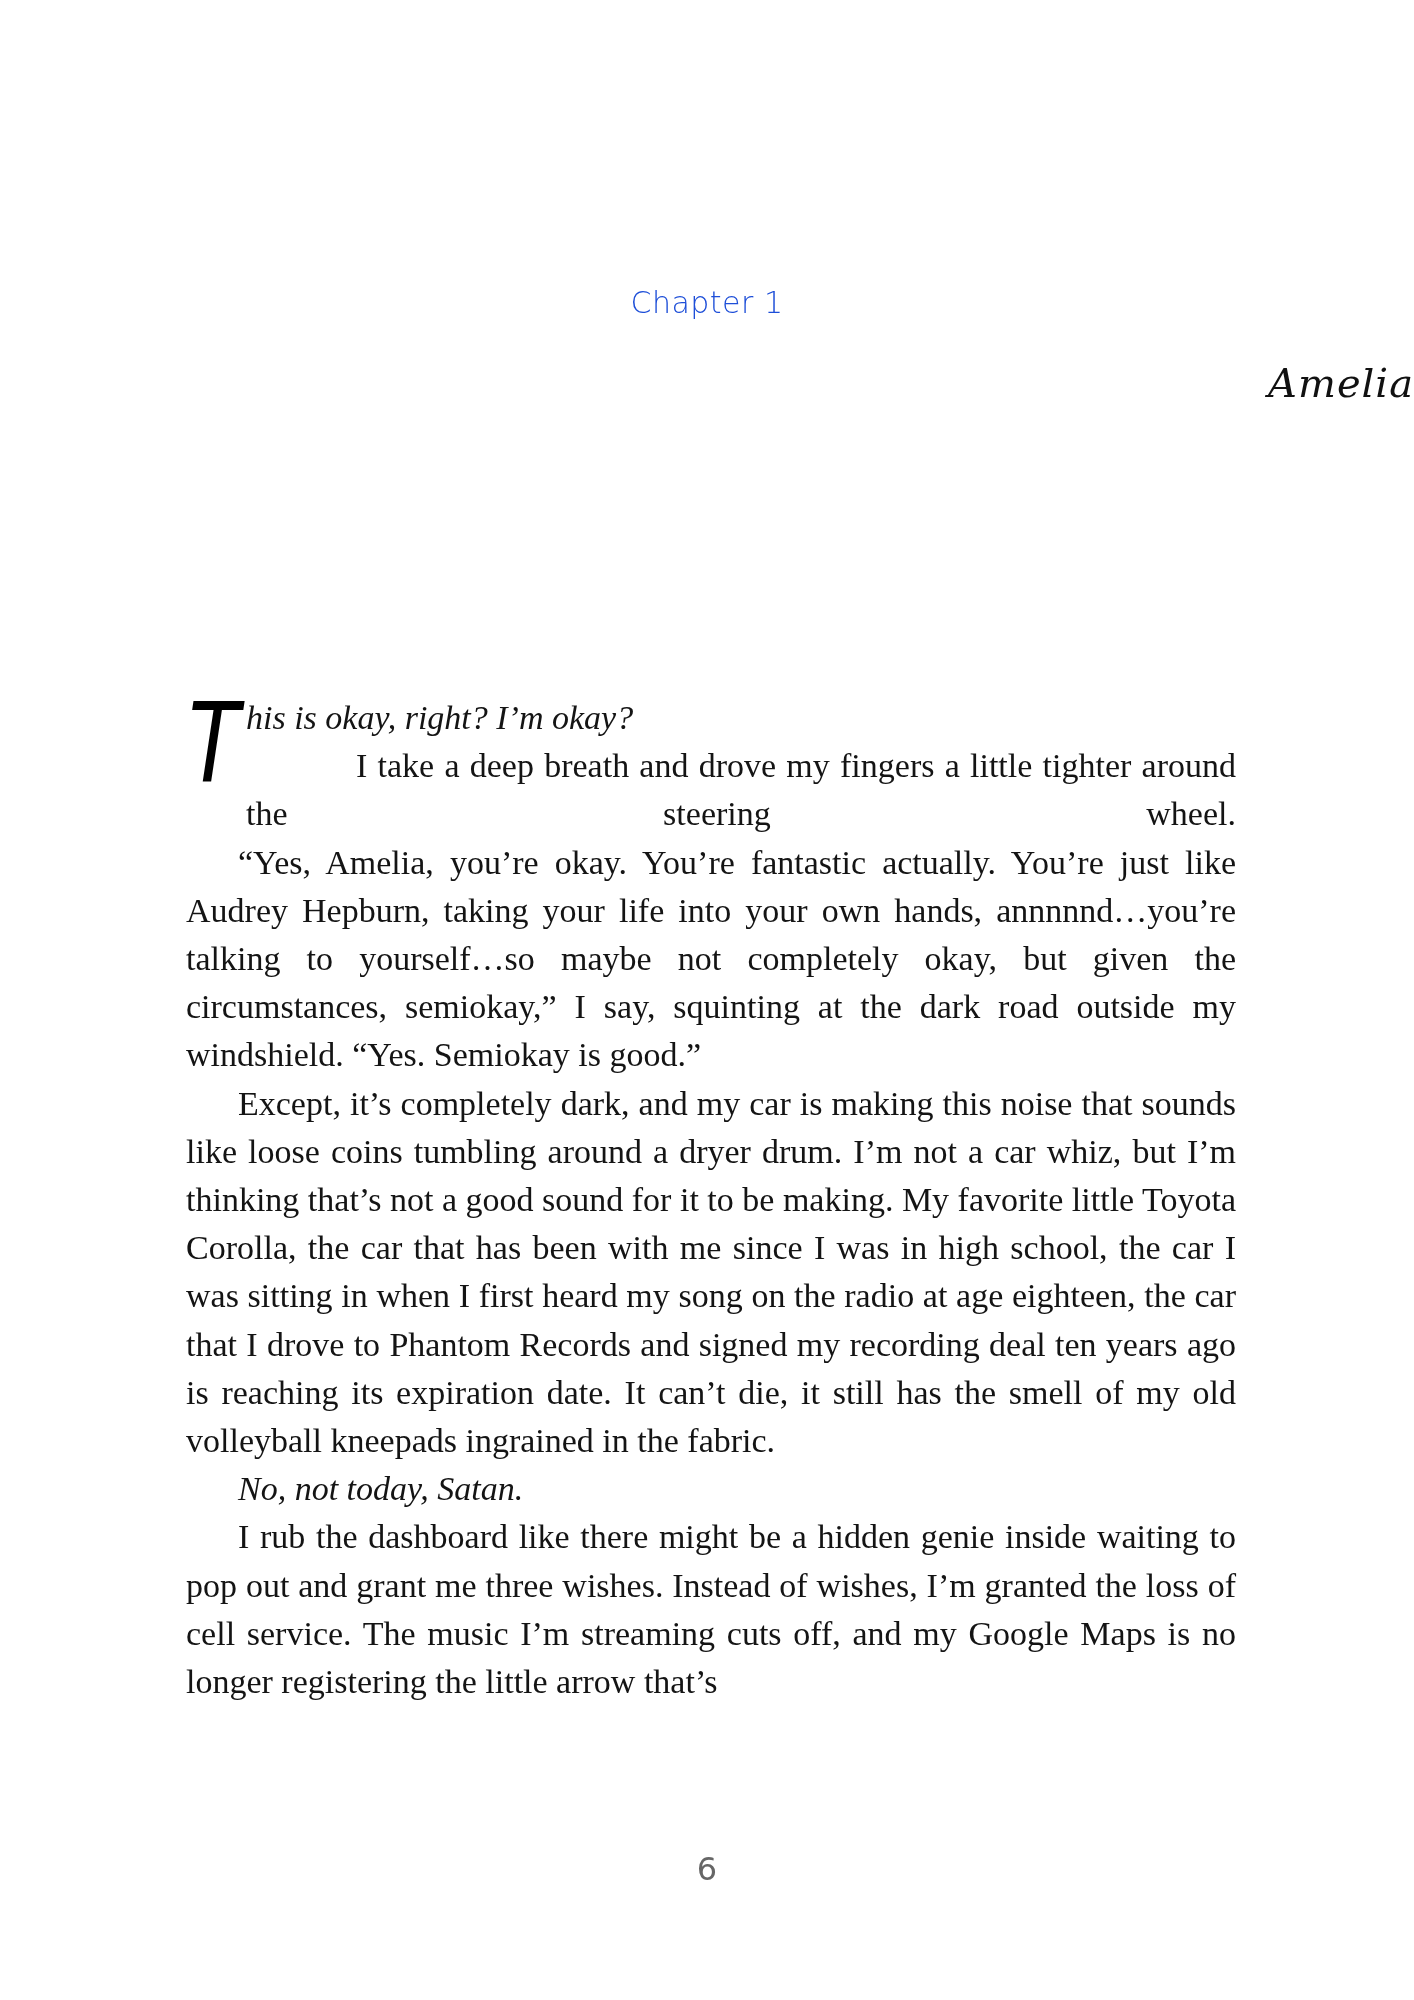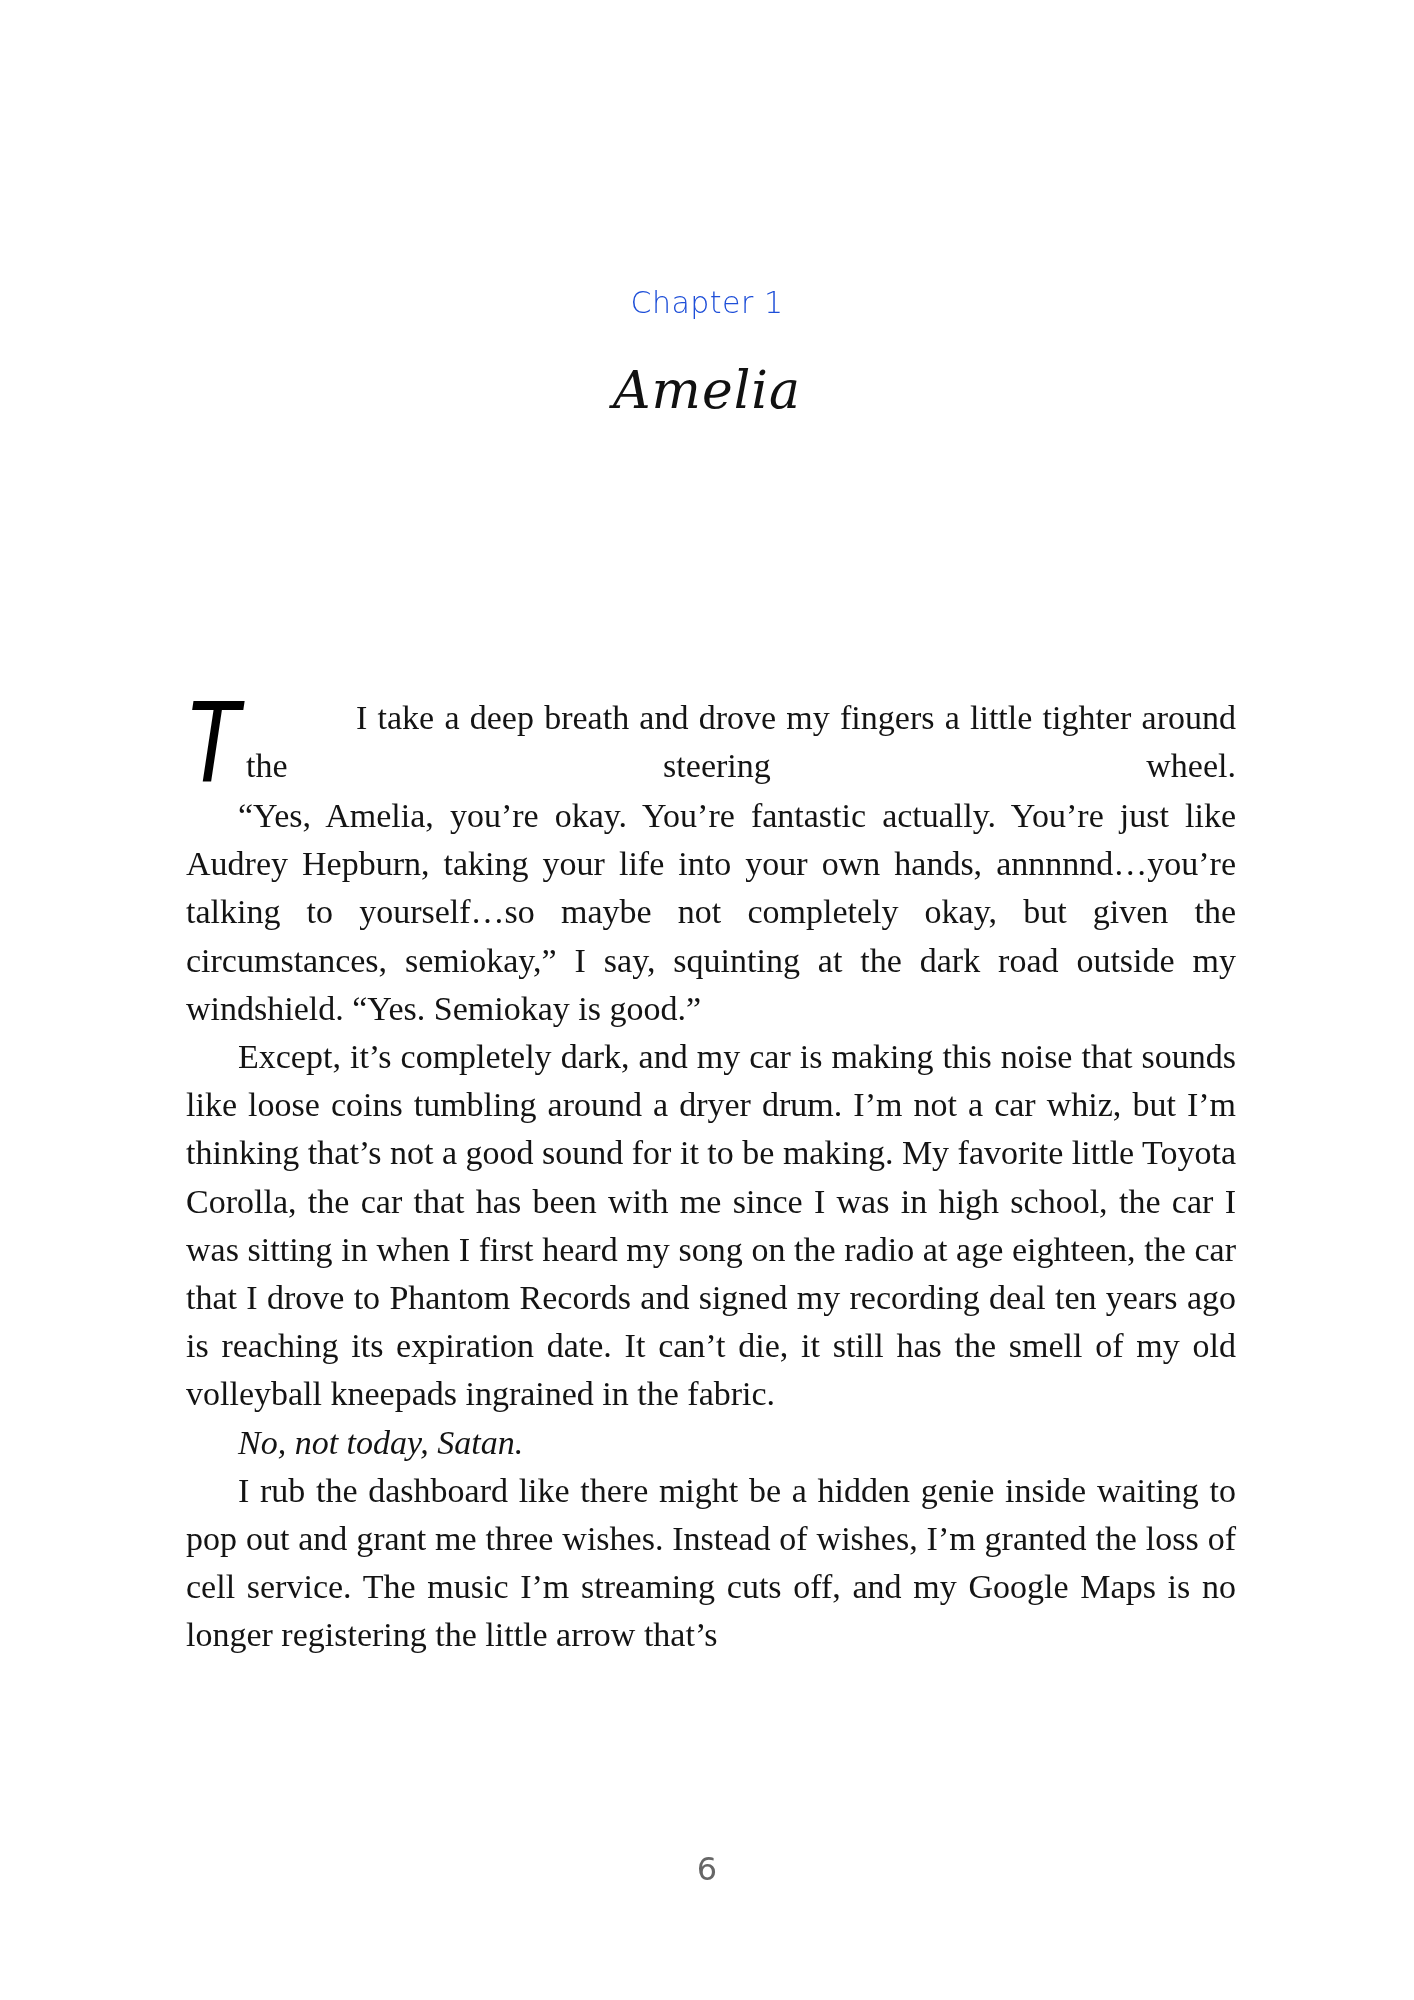--- a/index.html
+++ b/index.html
@@ -4,22 +4,22 @@
 <style>
   html, body { margin: 0; padding: 0; background: #ffffff; }
   body { width: 1414px; height: 2000px; position: relative; overflow: hidden; }
   .page { position: absolute; left: 0; top: 0; width: 1414px; height: 2000px; background: #fff; }
   .chapter-label {
     position: absolute; left: 0; width: 1414px; top: 285px; text-align: center;
     font-family: "DejaVu Sans", sans-serif; font-size: 30px; color: #1d4ed8; letter-spacing: 0.5px;
     font-weight: 300;
   }
   .chapter-title {
-    position: absolute; left: 0; width: 1414px; top: 360px; text-align: center;
-    font-family: "DejaVu Serif", serif; font-style: italic; font-size: 52px; color: #111;
+    position: absolute; left: 0; width: 1414px; top: 360px; text-align: right;
+    font-family: "DejaVu Serif", serif; font-style: italic; font-size: 40px; color: #111;
     letter-spacing: 1px;
   }
   .body-text {
     position: absolute; left: 186px; top: 694px; width: 1050px;
     font-family: "Liberation Serif", serif; font-size: 34px; line-height: 48.2px; color: #141414;
     text-align: justify;
   }
   .body-text p { margin: 0; text-indent: 52px; }
   .body-text p.first { text-indent: 0; }
   .dropcap {
@@ -38,20 +38,21 @@
 </head>
 <body>
 
 <div class="page">
   <div class="chapter-label">Chapter 1</div>
   <div class="chapter-title">Amelia</div>
 
   <div class="body-text">
     <p class="first">
       <span class="dropcap">T</span>
+      <span class="opening-line">his is okay, right? I’m okay?</span>
       <span class="second-line">I take a deep breath and drove my fingers a little tighter around the steering wheel.</span>
     </p>
     <p style="clear:both">“Yes, Amelia, you’re okay. You’re fantastic actually. You’re just like Audrey Hepburn, taking your life into your own hands, annnnnd…you’re talking to yourself…so maybe not completely okay, but given the circumstances, semiokay,” I say, squinting at the dark road outside my windshield. “Yes. Semiokay is good.”</p>
     <p>Except, it’s completely dark, and my car is making this noise that sounds like loose coins tumbling around a dryer drum. I’m not a car whiz, but I’m thinking that’s not a good sound for it to be making. My favorite little Toyota Corolla, the car that has been with me since I was in high school, the car I was sitting in when I first heard my song on the radio at age eighteen, the car that I drove to Phantom Records and signed my recording deal ten years ago is reaching its expiration date. It can’t die, it still has the smell of my old volleyball kneepads ingrained in the fabric.</p>
     <p class="italic">No, not today, Satan.</p>
     <p>I rub the dashboard like there might be a hidden genie inside waiting to pop out and grant me three wishes. Instead of wishes, I’m granted the loss of cell service. The music I’m streaming cuts off, and my Google Maps is no longer registering the little arrow that’s</p>
   </div>
 
   <div class="page-number">6</div>
 </div>

